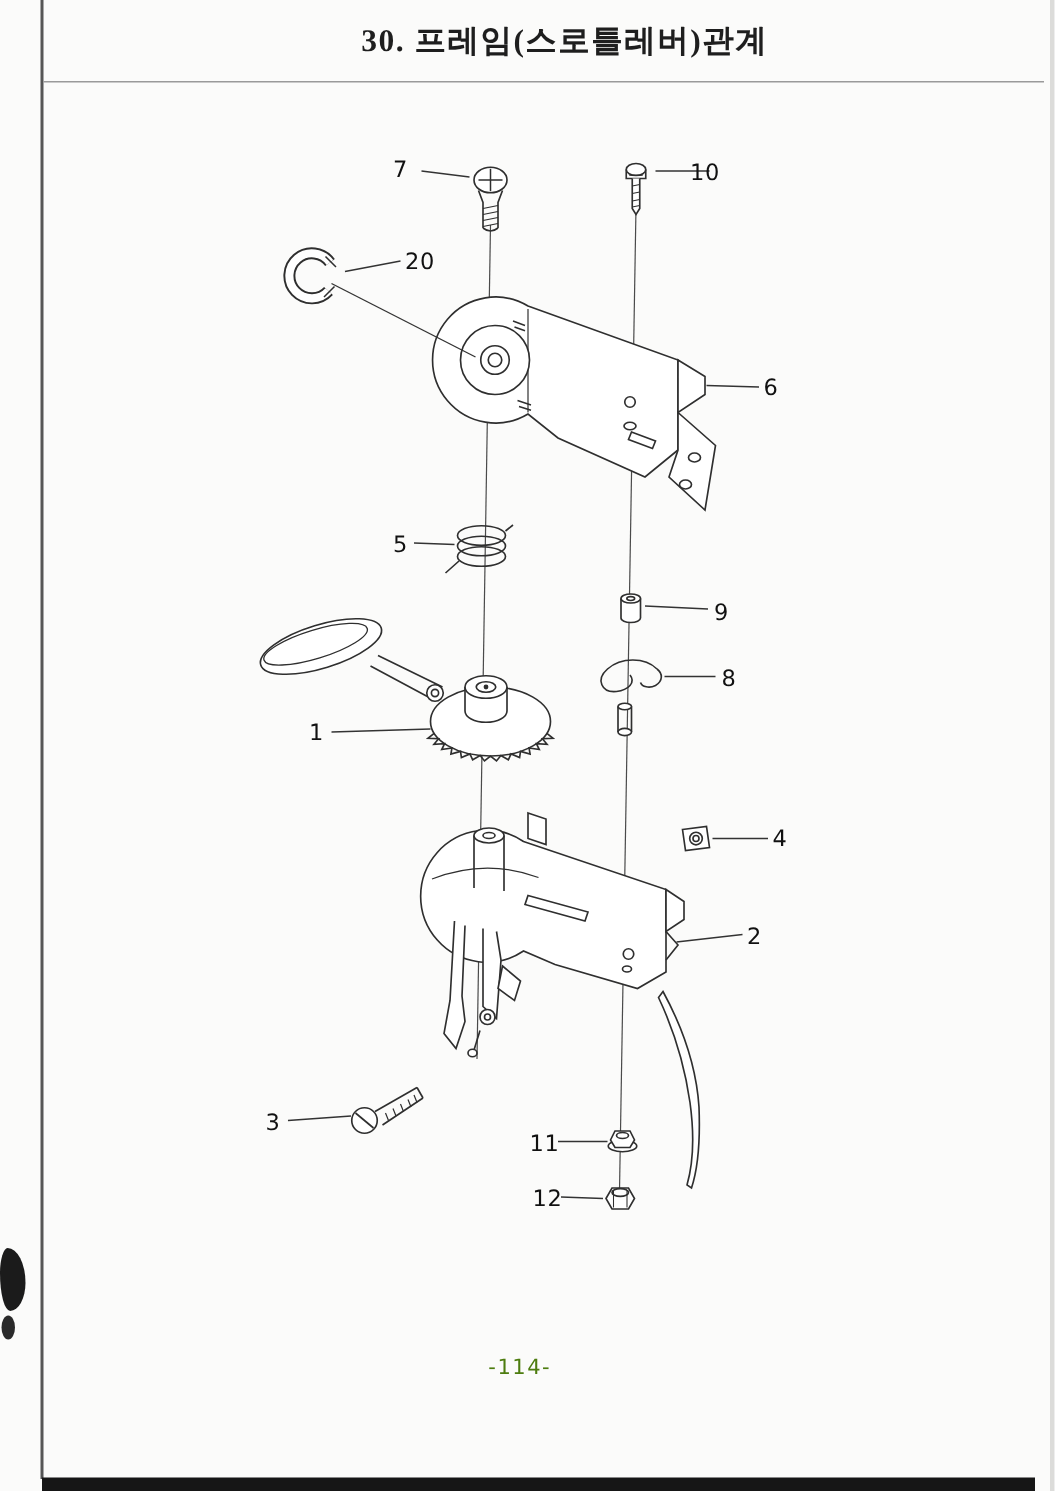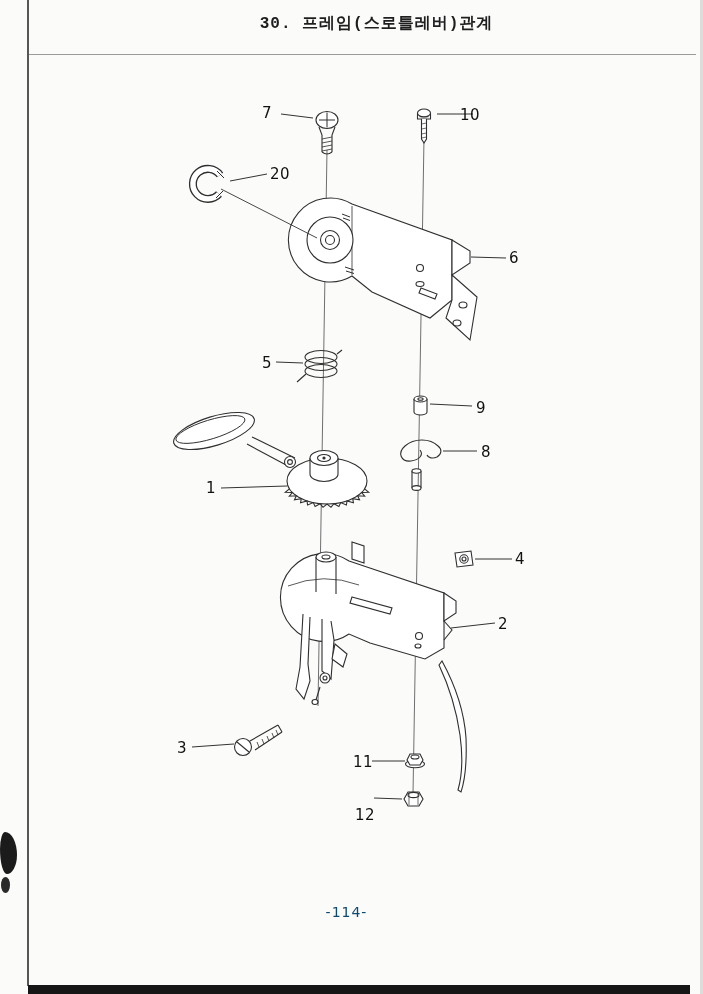--- a/index.html
+++ b/index.html
@@ -3,32 +3,32 @@
 <meta charset="utf-8">
 <style>
   html,body{margin:0;padding:0;background:#e9e9e7;}
   .page{
     position:relative;width:703px;height:994px;margin:0 auto;
     background:#fbfbfa;overflow:hidden;
     font-family:"Liberation Sans","DejaVu Sans",sans-serif;color:#1e1e1e;
   }
   .title{
     position:absolute;top:13px;left:60px;right:10px;margin:0;
-    text-align:center;font-size:16px;font-weight:600;letter-spacing:1px;
-    font-family:Liberation Mono, monospace;
+    text-align:center;font-size:21px;font-weight:600;letter-spacing:1px;
+    font-family:Liberation Serif, serif;
   }
   .title-rule{position:absolute;left:29px;right:7px;top:54px;height:1px;background:#9a9a9a;}
   .diagram-svg{position:absolute;left:0;top:0;}
   .part-label{
     position:absolute;font-size:15px;color:#111;
     font-family:"DejaVu Sans",sans-serif;letter-spacing:0.5px;
   }
   .page-number{
     position:absolute;top:904px;left:0;right:10px;text-align:center;
-    font-size:14px;letter-spacing:1px;color:#0c4a6e;
+    font-size:14px;letter-spacing:1px;color:#4d7c0f;
     font-family:"DejaVu Sans",sans-serif;
   }
   
   .edge-left{position:absolute;left:27px;top:0;width:2px;height:986px;background:#565656;}
   .edge-right{position:absolute;right:0;top:0;width:3px;height:994px;background:#dcdcda;}
   .bottom-bar{position:absolute;left:28px;top:985px;width:662px;height:9px;background:#161616;}
   .blob1{position:absolute;left:0;top:832px;width:17px;height:42px;background:#1b1b1b;
          border-radius:30% 70% 60% 40% / 40% 55% 45% 60%;}
   .blob2{position:absolute;left:1px;top:877px;width:9px;height:16px;background:#2a2a2a;border-radius:50%;}
 </style>
@@ -203,17 +203,17 @@
   <div class="part-label" style="left:498px;top:615px;">2</div>
   <div class="part-label" style="left:177px;top:739px;">3</div>
   <div class="part-label" style="left:515px;top:550px;">4</div>
   <div class="part-label" style="left:262px;top:354px;">5</div>
   <div class="part-label" style="left:509px;top:249px;">6</div>
   <div class="part-label" style="left:262px;top:104px;">7</div>
   <div class="part-label" style="left:481px;top:443px;">8</div>
   <div class="part-label" style="left:476px;top:399px;">9</div>
   <div class="part-label" style="left:460px;top:106px;">10</div>
   <div class="part-label" style="left:353px;top:753px;">11</div>
-  <div class="part-label" style="left:355px;top:790px;margin-top:16px;">12</div>
+  <div class="part-label" style="left:355px;top:790px;">12</div>
   <div class="part-label" style="left:270px;top:165px;">20</div>
 
   <div class="page-number">-114-</div>
 </div>
 
 </body></html>

